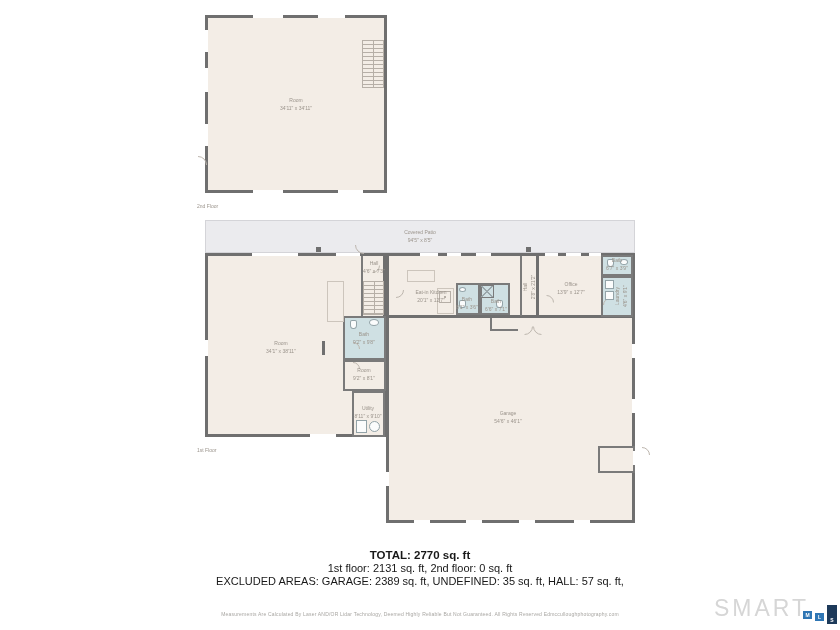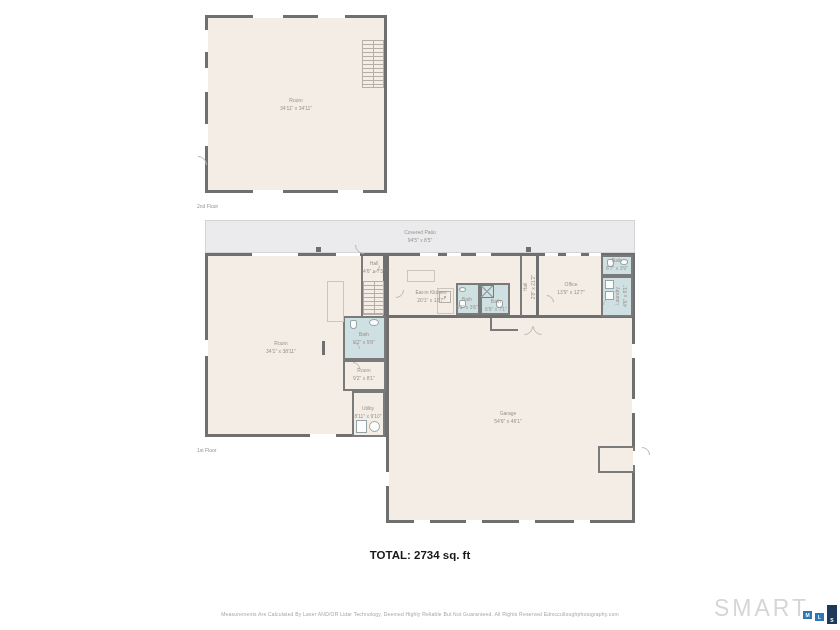--- a/index.html
+++ b/index.html
@@ -196,21 +196,23 @@
     <div>8'11" x 9'10"</div>
   </div>
   <div class="rlabel" style="left:508px;top:417px;">
     <div>Garage</div>
     <div>54'6" x 46'1"</div>
   </div>
 
   <div class="caption" style="left:197px;top:447px;">1st Floor</div>
 
   <div class="summary">
-    <div class="t">TOTAL: 2734 sq. ft</div>
+    <div class="t">TOTAL: 2770 sq. ft</div>
+    <div>1st floor: 2131 sq. ft, 2nd floor: 0 sq. ft</div>
+    <div>EXCLUDED AREAS: GARAGE: 2389 sq. ft, UNDEFINED: 35 sq. ft, HALL: 57 sq. ft,</div>
   </div>
 
   <div class="disclaimer">Measurements Are Calculated By Laser AND/OR Lidar Technology, Deemed Highly Reliable But Not Guaranteed. All Rights Reserved Edmcculloughphotography.com</div>
   <div class="logo">
     <div class="logo-word">SMART</div>
     <div class="lbox m">M</div>
     <div class="lbox l">L</div>
     <div class="lbox s">S</div>
   </div>
 

